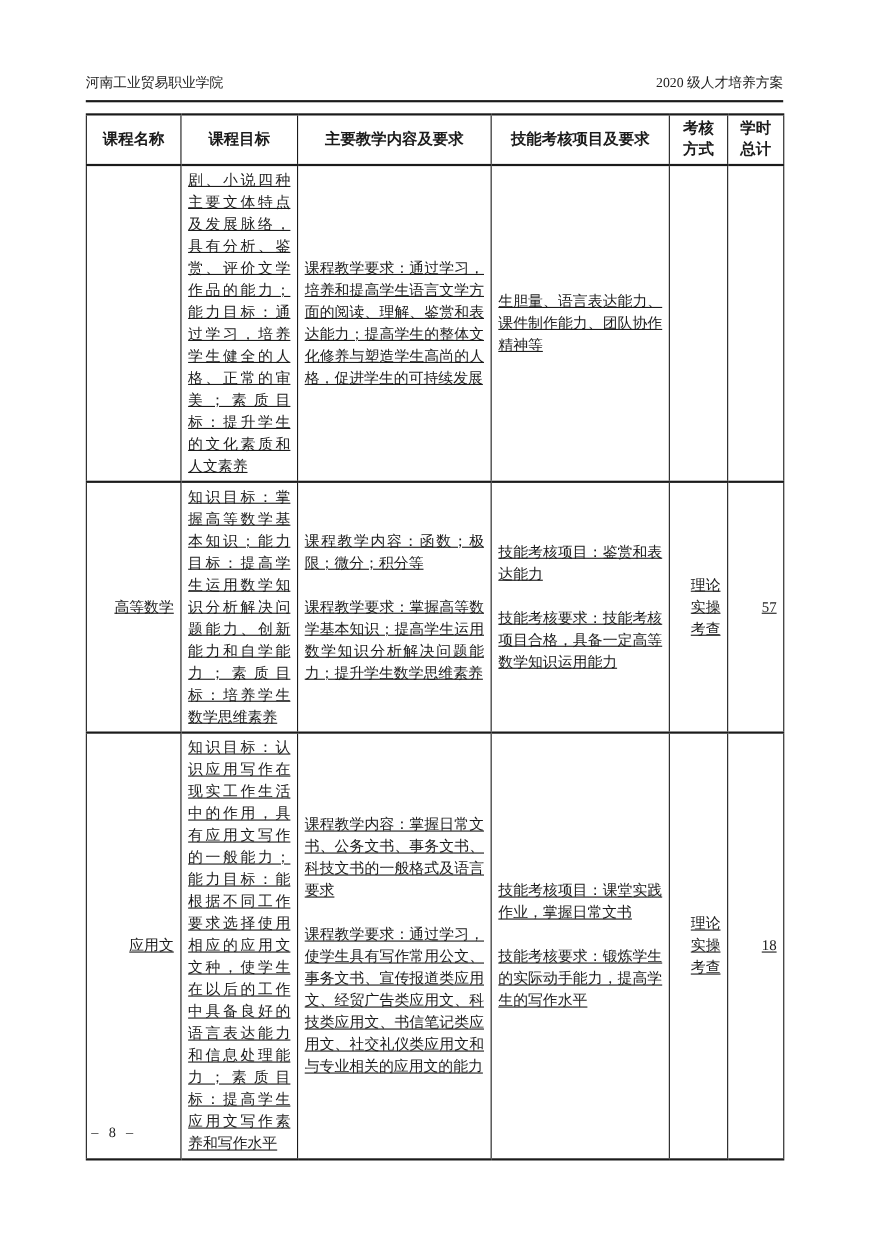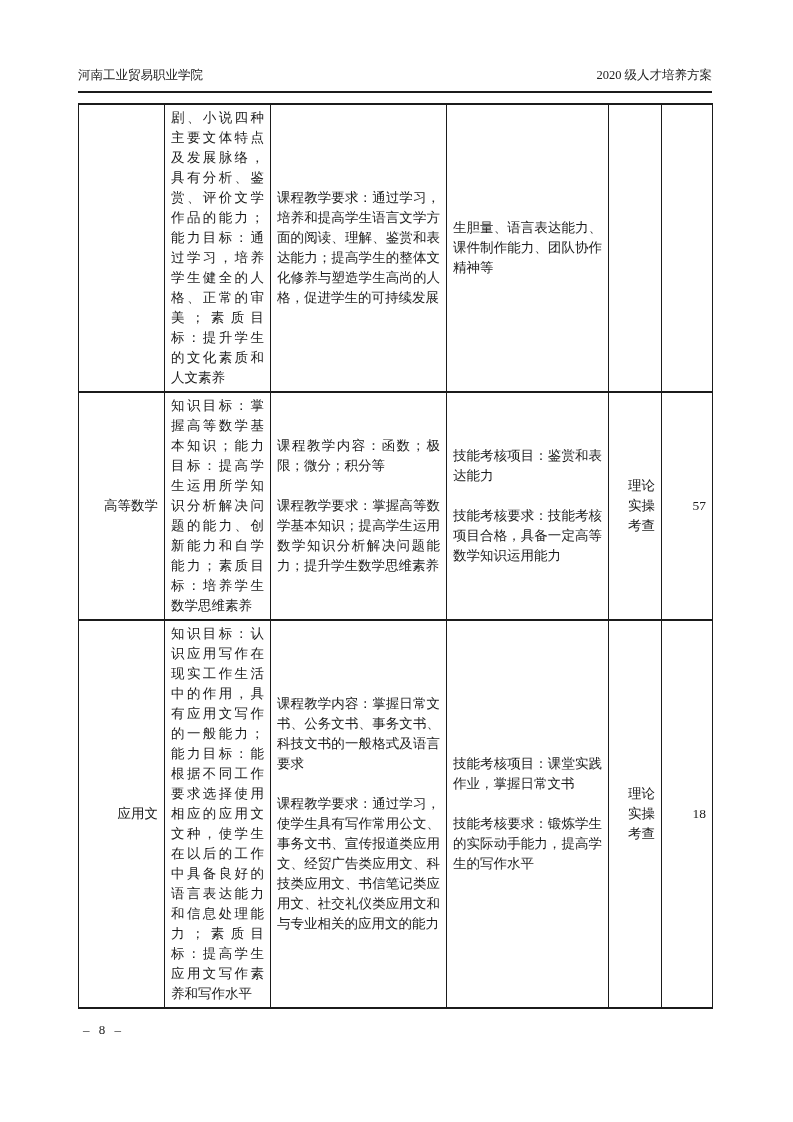--- a/index.html
+++ b/index.html
@@ -59,20 +59,21 @@
     vertical-align: middle;
     line-height: 19px;
     padding: 2px 1px;
     height: 40px;
   }
   table.courses td {
     font-size: 13.5px;
     line-height: 20px;
     padding: 3px 6px;
     vertical-align: middle;
+    text-decoration: underline;
   }
   tr.row-a { height: 258px; }
   tr.row-b { height: 224px; }
   tr.row-c { height: 371px; }
   td.v-top { vertical-align: top; }
   td.just {
     text-align: justify;
     text-justify: inter-character;
   }
   td.center { text-align: right; }
@@ -101,37 +102,47 @@
   <table class="courses">
     <colgroup>
       <col style="width:86px">
       <col style="width:106px">
       <col style="width:176px">
       <col style="width:162px">
       <col style="width:53px">
       <col style="width:51px">
     </colgroup>
     <tbody>
+        <tr>
+      <th>课程名称</th>
+      <th>课程目标</th>
+      <th>主要教学内容及要求</th>
+      <th>技能考核项目及要求</th>
+      <th class="pre">考核
+方式</th>
+      <th class="pre">学时
+总计</th>
+    </tr>
 
     <tr class="row-a">
       <td class="center"></td>
       <td class="v-top just">剧、小说四种主要文体特点及发展脉络，具有分析、鉴赏、评价文学作品的能力；能力目标：通过学习，培养学生健全的人格、正常的审美；素质目标：提升学生的文化素质和人文素养</td>
       <td class="v-top just lead-gap">
         <div class="para">课程教学要求：通过学习，培养和提高学生语言文学方面的阅读、理解、鉴赏和表达能力；提高学生的整体文化修养与塑造学生高尚的人格，促进学生的可持续发展</div>
       </td>
       <td class="v-top just">
         <div class="para">生胆量、语言表达能力、课件制作能力、团队协作精神等</div>
       </td>
       <td class="center pre"></td>
       <td class="center"></td>
     </tr>
 
     <tr class="row-b">
       <td class="center">高等数学</td>
-      <td class="v-top just">知识目标：掌握高等数学基本知识；能力目标：提高学生运用所学知识分析解决问题的能力、创新能力和自学能力；素质目标：培养学生数学思维素养</td>
+      <td class="v-top just">知识目标：掌握高等数学基本知识；能力目标：提高学生运用数学知识分析解决问题能力、创新能力和自学能力；素质目标：培养学生数学思维素养</td>
       <td class="just">
         <div class="para">课程教学内容：函数；极限；微分；积分等</div>
         <div class="para">课程教学要求：掌握高等数学基本知识；提高学生运用数学知识分析解决问题能力；提升学生数学思维素养</div>
       </td>
       <td class="just">
         <div class="para">技能考核项目：鉴赏和表达能力</div>
         <div class="para">技能考核要求：技能考核项目合格，具备一定高等数学知识运用能力</div>
       </td>
       <td class="center pre">理论
 实操

